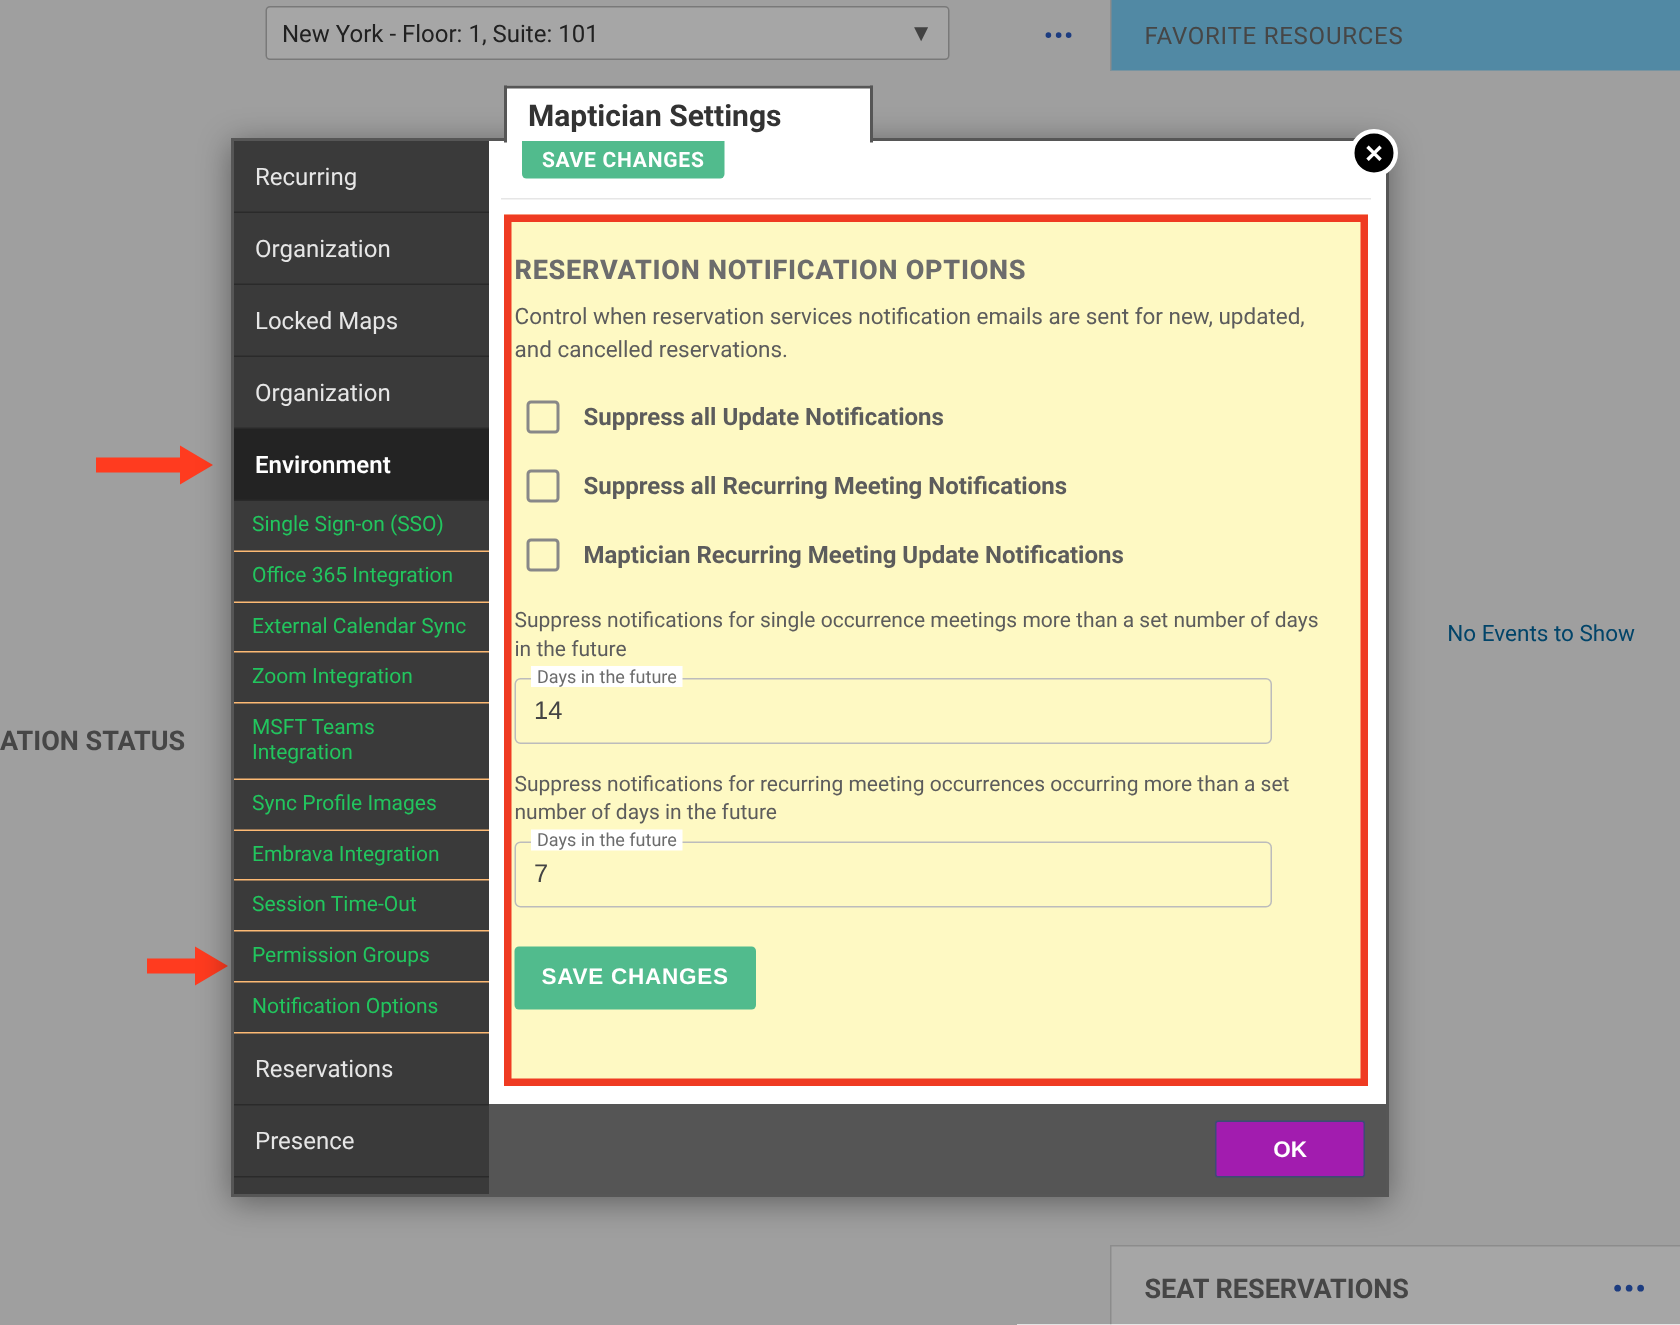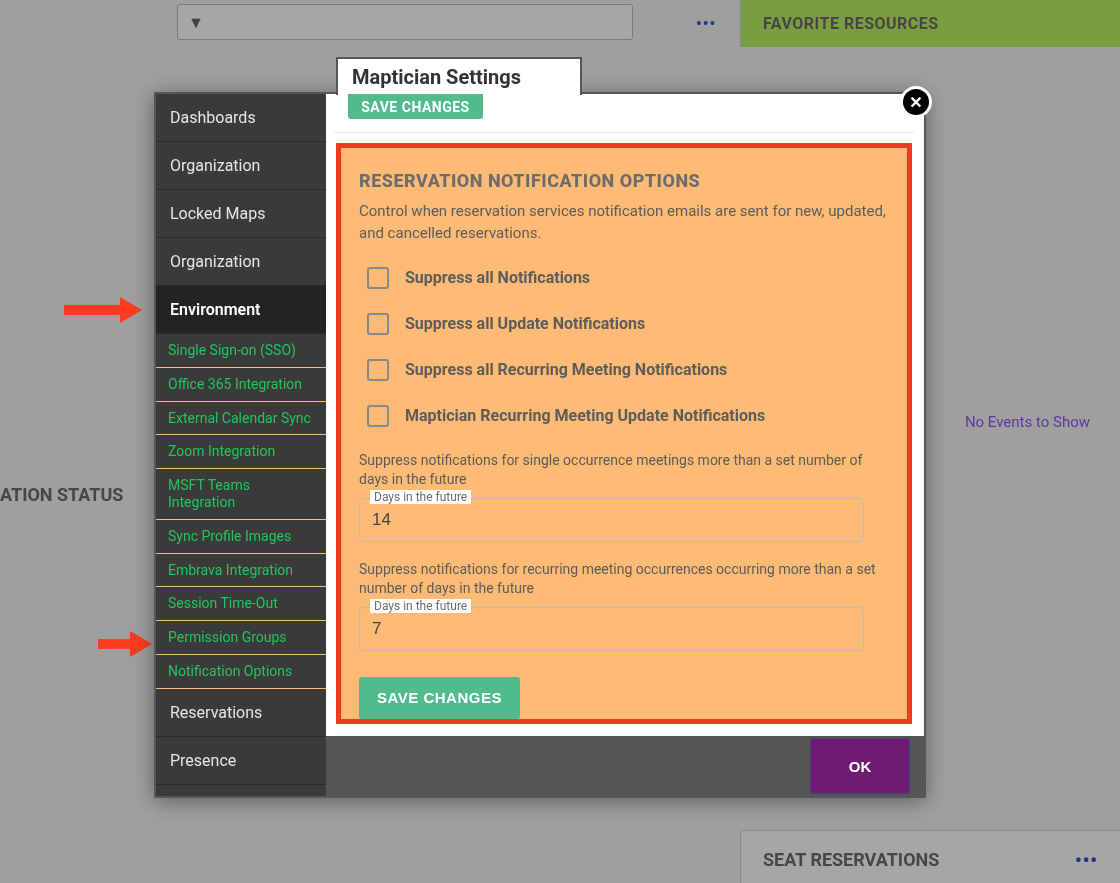--- a/index.html
+++ b/index.html
@@ -54,42 +54,42 @@
     color: #2c5cc5;
     letter-spacing: 1px;
     font-weight: bold;
   }
   .bg-favorites {
     position: absolute;
     top: 0;
     left: 740px;
     width: 380px;
     border-left: 1px solid #d8d8d8;
-    background: #bef264;
+    background: #7dd3fc;
     padding: 14px 22px;
     color: #6c6c6c;
-    font-weight: 700;
+    font-weight: 400;
     letter-spacing: .5px;
   }
   .bg-occ-status {
     position: absolute;
     top: 470px;
     left: 0;
     width: 170px;
     padding: 14px 0 14px 0;
     color: #6c6c6c;
     font-weight: 700;
     font-size: 18px;
     text-align: left;
   }
   .bg-noevents {
     position: absolute;
     top: 413px;
     right: 30px;
-    color: #8b5cf6;
+    color: #0369a1;
     font-size: 15px;
     text-align: right;
   }
   .bg-seatres {
     position: absolute;
     top: 830px;
     left: 740px;
     width: 380px;
     border-top: 1px solid #d8d8d8;
     border-left: 1px solid #d8d8d8;
@@ -237,22 +237,22 @@
   }
 
   
   .panel-wrap {
     position: absolute;
     top: 49px;
     left: 180px;
     right: 12px;
     bottom: 72px;
     border: 5px solid #ef3b22;
-    background: #fdba74;
-    padding: 22px 18px 18px 18px;
+    background: #fef9c3;
+    padding: 22px 18px 18px 2px;
     overflow: auto;
   }
   .panel-wrap h2 {
     color: #6c6c6c;
     font-size: 18px;
     font-weight: 800;
     letter-spacing: .5px;
     margin-bottom: 10px;
   }
   .panel-desc {
@@ -336,36 +336,37 @@
     bottom: 0;
     height: 60px;
     background: #555;
     display: flex;
     align-items: center;
     justify-content: flex-end;
     padding-right: 14px;
   }
   .ok-btn {
     width: 100px;
-    height: 56px;
-    background: #701a75; 
+    height: 38px;
+    background: #a21caf; 
     color: #fff;
     border: 1px solid #3c4b76;
     border-radius: 2px;
     font-size: 15px;
     font-weight: 700;
     cursor: pointer;
   }
 </style>
 </head>
 <body>
 
 <div class="bg-page">
   <div class="bg-topbar">
     <div class="bg-loc-select">
+      <span>New York - Floor: 1, Suite: 101</span>
       <span class="chev">▼</span>
     </div>
     <div class="bg-ellipsis">•••</div>
     <div class="bg-favorites">FAVORITE RESOURCES</div>
   </div>
   <div class="bg-floor">
     <div class="bg-floor-box"></div>
   </div>
   <div class="bg-occ-status">ATION STATUS</div>
   <div class="bg-noevents">No Events to Show</div>
@@ -389,21 +390,21 @@
 
 <div class="modal">
   <div class="modal-titlebar-tab">
     <span>Maptician Settings</span>
   </div>
   <div class="close-btn">
     <span>✕</span>
   </div>
 
   <div class="sidebar">
-    <div class="side-item">Dashboards</div>
+    <div class="side-item">Recurring</div>
     <div class="side-item">Organization</div>
     <div class="side-item">Locked Maps</div>
     <div class="side-item">Organization</div>
     <div class="side-item active">Environment</div>
 
     <div class="side-sub">Single Sign-on (SSO)</div>
     <div class="side-sub">Office 365 Integration</div>
     <div class="side-sub">External Calendar Sync</div>
     <div class="side-sub">Zoom Integration</div>
     <div class="side-sub">MSFT Teams Integration</div>
@@ -420,24 +421,20 @@
 
   <div class="top-save">SAVE CHANGES</div>
   <div class="top-divider"></div>
 
   <div class="panel-wrap">
     <h2>RESERVATION NOTIFICATION OPTIONS</h2>
     <p class="panel-desc">Control when reservation services notification emails are sent for new, updated, and cancelled reservations.</p>
 
     <div class="cb-row">
       <div class="cb"></div>
-      <span class="cb-label">Suppress all Notifications</span>
-    </div>
-    <div class="cb-row">
-      <div class="cb"></div>
       <span class="cb-label">Suppress all Update Notifications</span>
     </div>
     <div class="cb-row">
       <div class="cb"></div>
       <span class="cb-label">Suppress all Recurring Meeting Notifications</span>
     </div>
     <div class="cb-row">
       <div class="cb"></div>
       <span class="cb-label">Maptician Recurring Meeting Update Notifications</span>
     </div>

